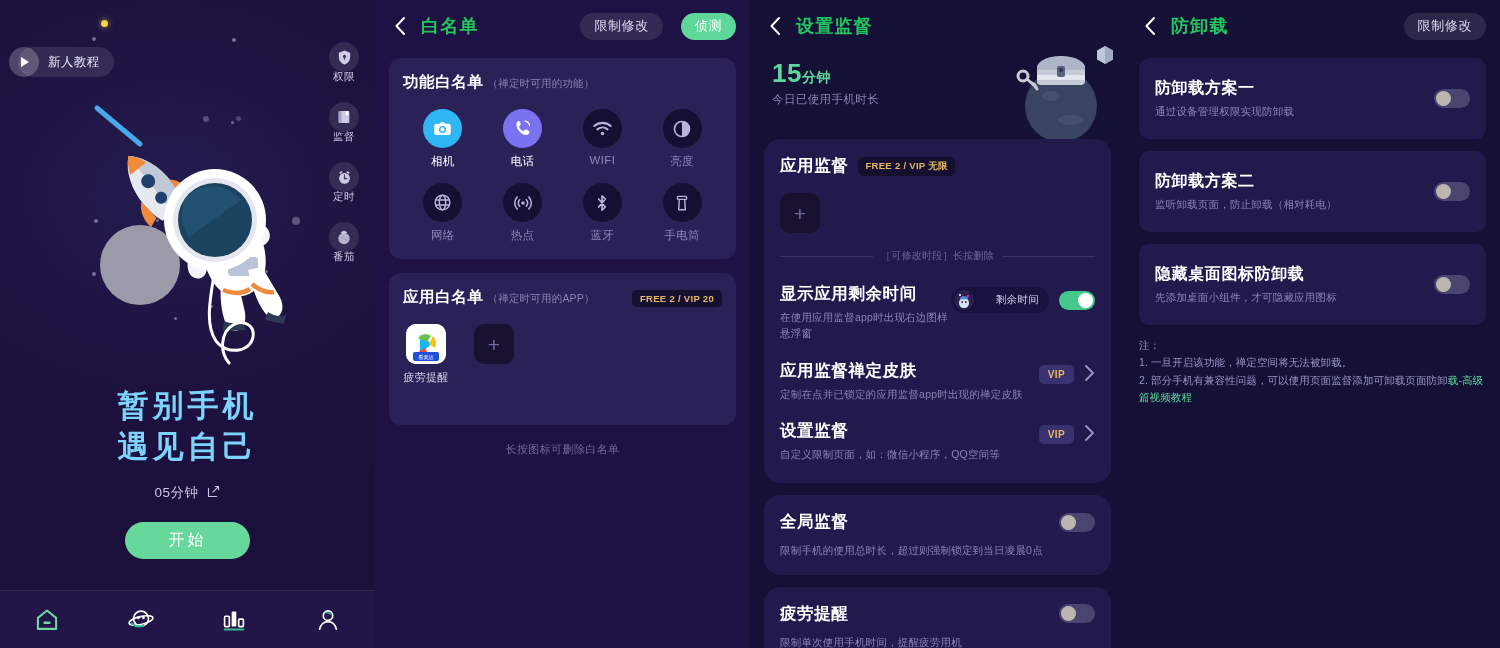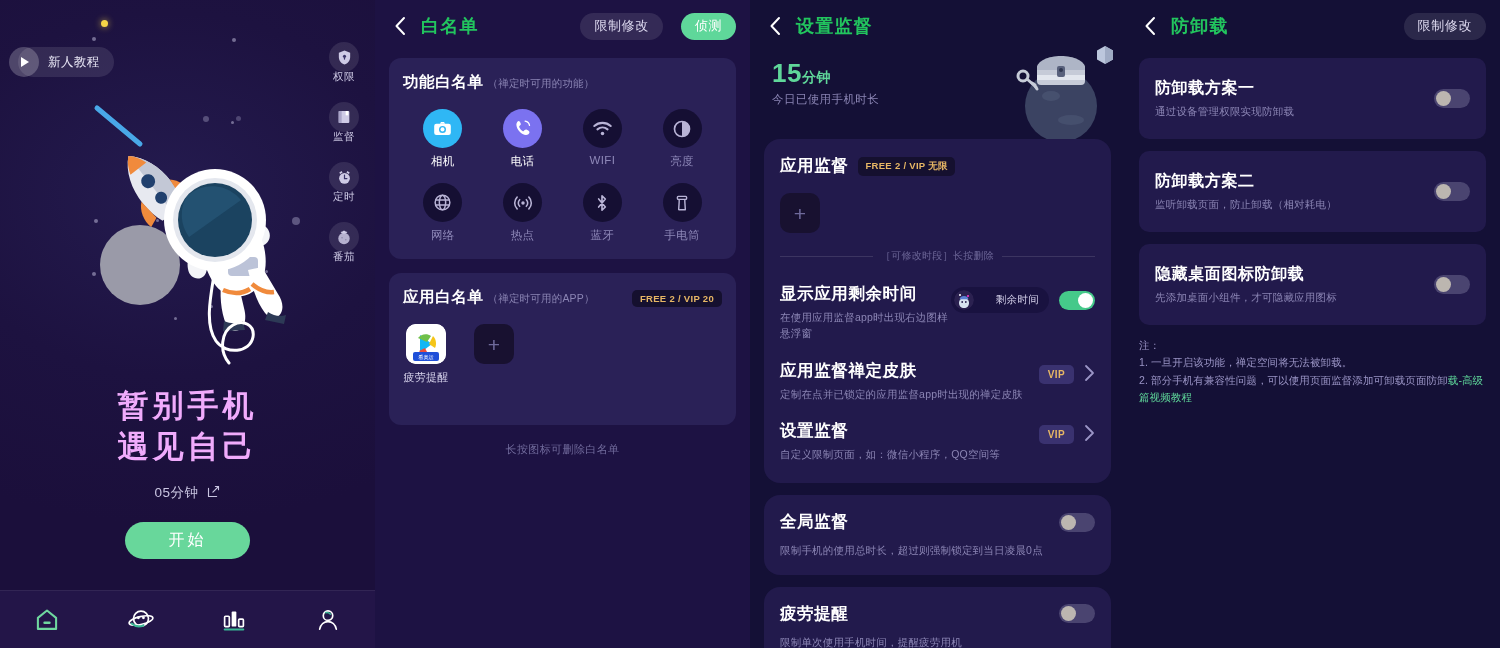--- a/index.html
+++ b/index.html
@@ -24,21 +24,21 @@
   .tutorial-play i { width:0;height:0;border-left:8px solid #fff;border-top:5px solid transparent;border-bottom:5px solid transparent;margin-left:2px;display:block;}
 
   .side-tools { position:absolute; right:16px; top:42px; display:flex; flex-direction:column; gap:18px; align-items:center; }
   .side-tool { display:flex; flex-direction:column; align-items:center; gap:1px; }
   .side-tool .circ { width:30px; height:30px; border-radius:50%; background:rgba(255,255,255,.10);
       display:flex; align-items:center; justify-content:center; }
   .side-tool .lbl { font-size:10.5px; color:#cfcbe6; letter-spacing:.5px; margin-top:-3px; }
 
   .hero-illus { position:absolute; left:0; top:80px; width:375px; height:290px; }
 
-  .slogan { position:absolute; left:0; right:0; top:385px; text-align:center; color:#f0abfc;
+  .slogan { position:absolute; left:0; right:0; top:385px; text-align:center; color:#7dd3fc;
      font-size:31px; font-weight:700; line-height:1.33; letter-spacing:4px; }
   .slogan div:nth-child(2){ }
   .minute-row { position:absolute; left:0; right:0; top:484px; display:flex; justify-content:center;
      align-items:center; gap:7px; color:#cac6e2; font-size:13.5px; letter-spacing:.5px; }
   .start-btn { position:absolute; left:125px; top:522px; width:125px; height:37px; border-radius:19px;
      background:#68d79b; color:#ffffff; font-size:16px; letter-spacing:3px; display:flex;
      align-items:center; justify-content:center; border:none; font-family:inherit; cursor:pointer; }
 
   .tabbar { position:absolute; left:0; bottom:0; width:375px; height:58px; background:#231548;
      border-top:1px solid rgba(255,255,255,.07); display:flex; }

